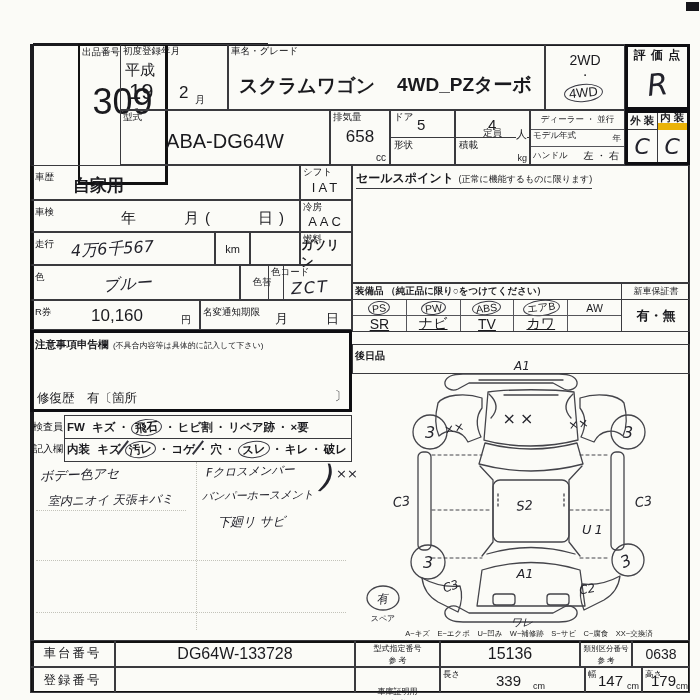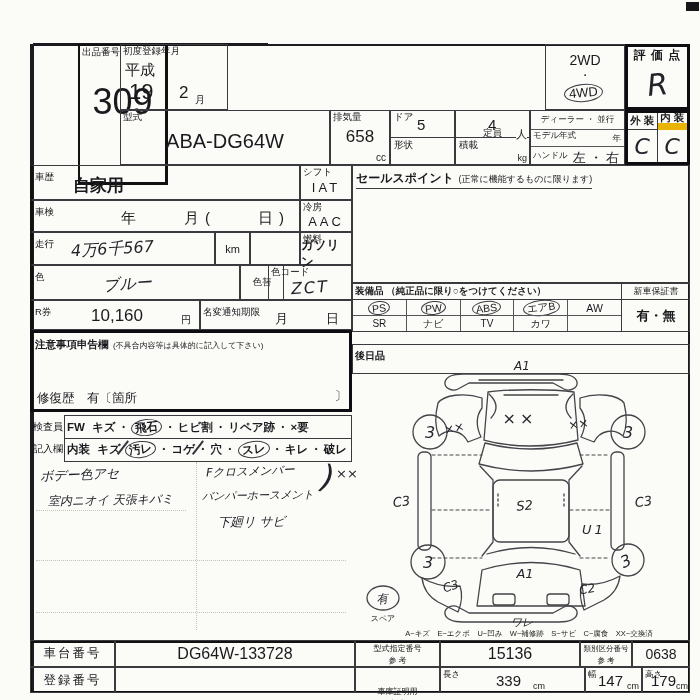--- a/index.html
+++ b/index.html
@@ -36,20 +36,25 @@
   </div>
 
   <div class="b" style="left:120px;top:44px;width:108px;height:66px;">
     <div class="lbl">初度登録年月</div>
     <div class="ab" style="left:4px;top:16px;font-size:15px;">平成</div>
     <div class="ab" style="left:8px;top:34px;font-size:22px;">19</div>
     <div class="ab" style="left:58px;top:38px;font-size:17px;">2</div>
     <div class="ab" style="left:74px;top:48px;font-size:10px;">月</div>
   </div>
 
+  <div class="b" style="left:228px;top:44px;width:317px;height:66px;">
+    <div class="lbl">車名・グレード</div>
+    <div class="ab" style="left:10px;top:28px;font-size:19px;font-weight:bold;">スクラムワゴン</div>
+    <div class="ab" style="left:168px;top:27px;font-size:19px;font-weight:bold;">4WD_PZターボ</div>
+  </div>
 
   <div class="b" style="left:545px;top:44px;width:80px;height:66px;text-align:center;">
     <div class="ab" style="left:0;top:7px;width:100%;font-size:14px;">2WD</div>
     <div class="ab" style="left:0;top:23px;width:100%;font-size:11px;">・</div>
     <div class="ab" style="left:18px;top:38px;"><span class="circ printed" style="font-size:13px;">4WD</span></div>
   </div>
 
   <div class="b" style="left:625px;top:44px;width:65px;height:66px;border:3px solid #0e0e12;">
     <div class="cv" style="height:17px;font-size:12px;font-weight:bold;letter-spacing:1px;">評 価 点</div>
     <div class="cv hand" style="height:40px;font-size:30px;transform:rotate(-6deg);">R</div>
@@ -85,21 +90,21 @@
   </div>
 
   <div class="b" style="left:530px;top:110px;width:95px;height:55px;font-size:8.5px;">
     <div class="cv" style="height:18px;border-bottom:1px solid #55555a;">ディーラー ・ 並行</div>
     <div class="ab" style="left:0;top:18px;width:100%;height:18px;border-bottom:1px solid #55555a;box-sizing:border-box;">
       <span class="ab" style="left:2px;top:1px;">モデル年式</span>
       <span class="ab" style="right:3px;top:4px;">年</span>
     </div>
     <div class="ab" style="left:0;top:36px;width:100%;height:19px;text-align:center;">
       <span class="ab" style="left:2px;top:3px;">ハンドル</span>
-      <span class="ab" style="right:5px;top:2px;font-size:13px;">左 ・ 右</span>
+      <span class="ab" style="right:5px;top:2px;font-size:10px;">左 ・ 右</span>
     </div>
   </div>
 
   <div class="b" style="left:625px;top:110px;width:65px;height:55px;border:3px solid #0e0e12;">
     <div class="ab" style="left:0;top:0;width:50%;height:17px;border-right:1px solid #3a3a3e;border-bottom:1px solid #3a3a3e;box-sizing:border-box;">
         <span class="cv" style="width:100%;height:100%;font-size:10.5px;font-weight:bold;">外 装</span>
       </div>
     <div class="ab" style="left:50%;top:0;width:50%;height:17px;border-bottom:7px solid #eab308;box-sizing:border-box;">
         <span class="cv" style="width:100%;height:100%;font-size:10.5px;font-weight:bold;">内 装</span>
       </div>
@@ -213,21 +218,21 @@
           <span class="circ-sm printed" style="font-size:10.5px;">PW</span>
         </span>
       <span class="cv" style="flex:1;border-right:1px solid #55555a;">
           <span class="circ-sm printed" style="font-size:10.5px;">ABS</span>
         </span>
       <span class="cv" style="flex:1;border-right:1px solid #55555a;">
           <span class="circ-sm printed" style="font-size:10.5px;">エアB</span>
         </span>
       <span class="cv" style="flex:1;font-size:10.5px;">AW</span>
     </div>
-    <div class="ab" style="left:0;top:31px;width:268px;height:16px;border-top:1px solid #55555a;box-sizing:border-box;display:flex;font-size:10px;">
+    <div class="ab" style="left:0;top:31px;width:268px;height:16px;border-top:1px solid #55555a;box-sizing:border-box;display:flex;font-size:14px;text-decoration:underline;">
       <span class="cv" style="flex:1;border-right:1px solid #55555a;">SR</span>
       <span class="cv" style="flex:1;border-right:1px solid #55555a;">ナビ</span>
       <span class="cv" style="flex:1;border-right:1px solid #55555a;">TV</span>
       <span class="cv" style="flex:1;border-right:1px solid #55555a;">カワ</span>
       <span class="cv" style="flex:1;"></span>
     </div>
     <div class="ab cv" style="left:268px;top:15px;width:69px;height:32px;border-left:1px solid #3a3a3e;border-top:1px solid #3a3a3e;box-sizing:border-box;font-size:13px;font-weight:bold;">有・無</div>
   </div>
 
   <div class="b" style="left:352px;top:344px;width:338px;height:30px;">

